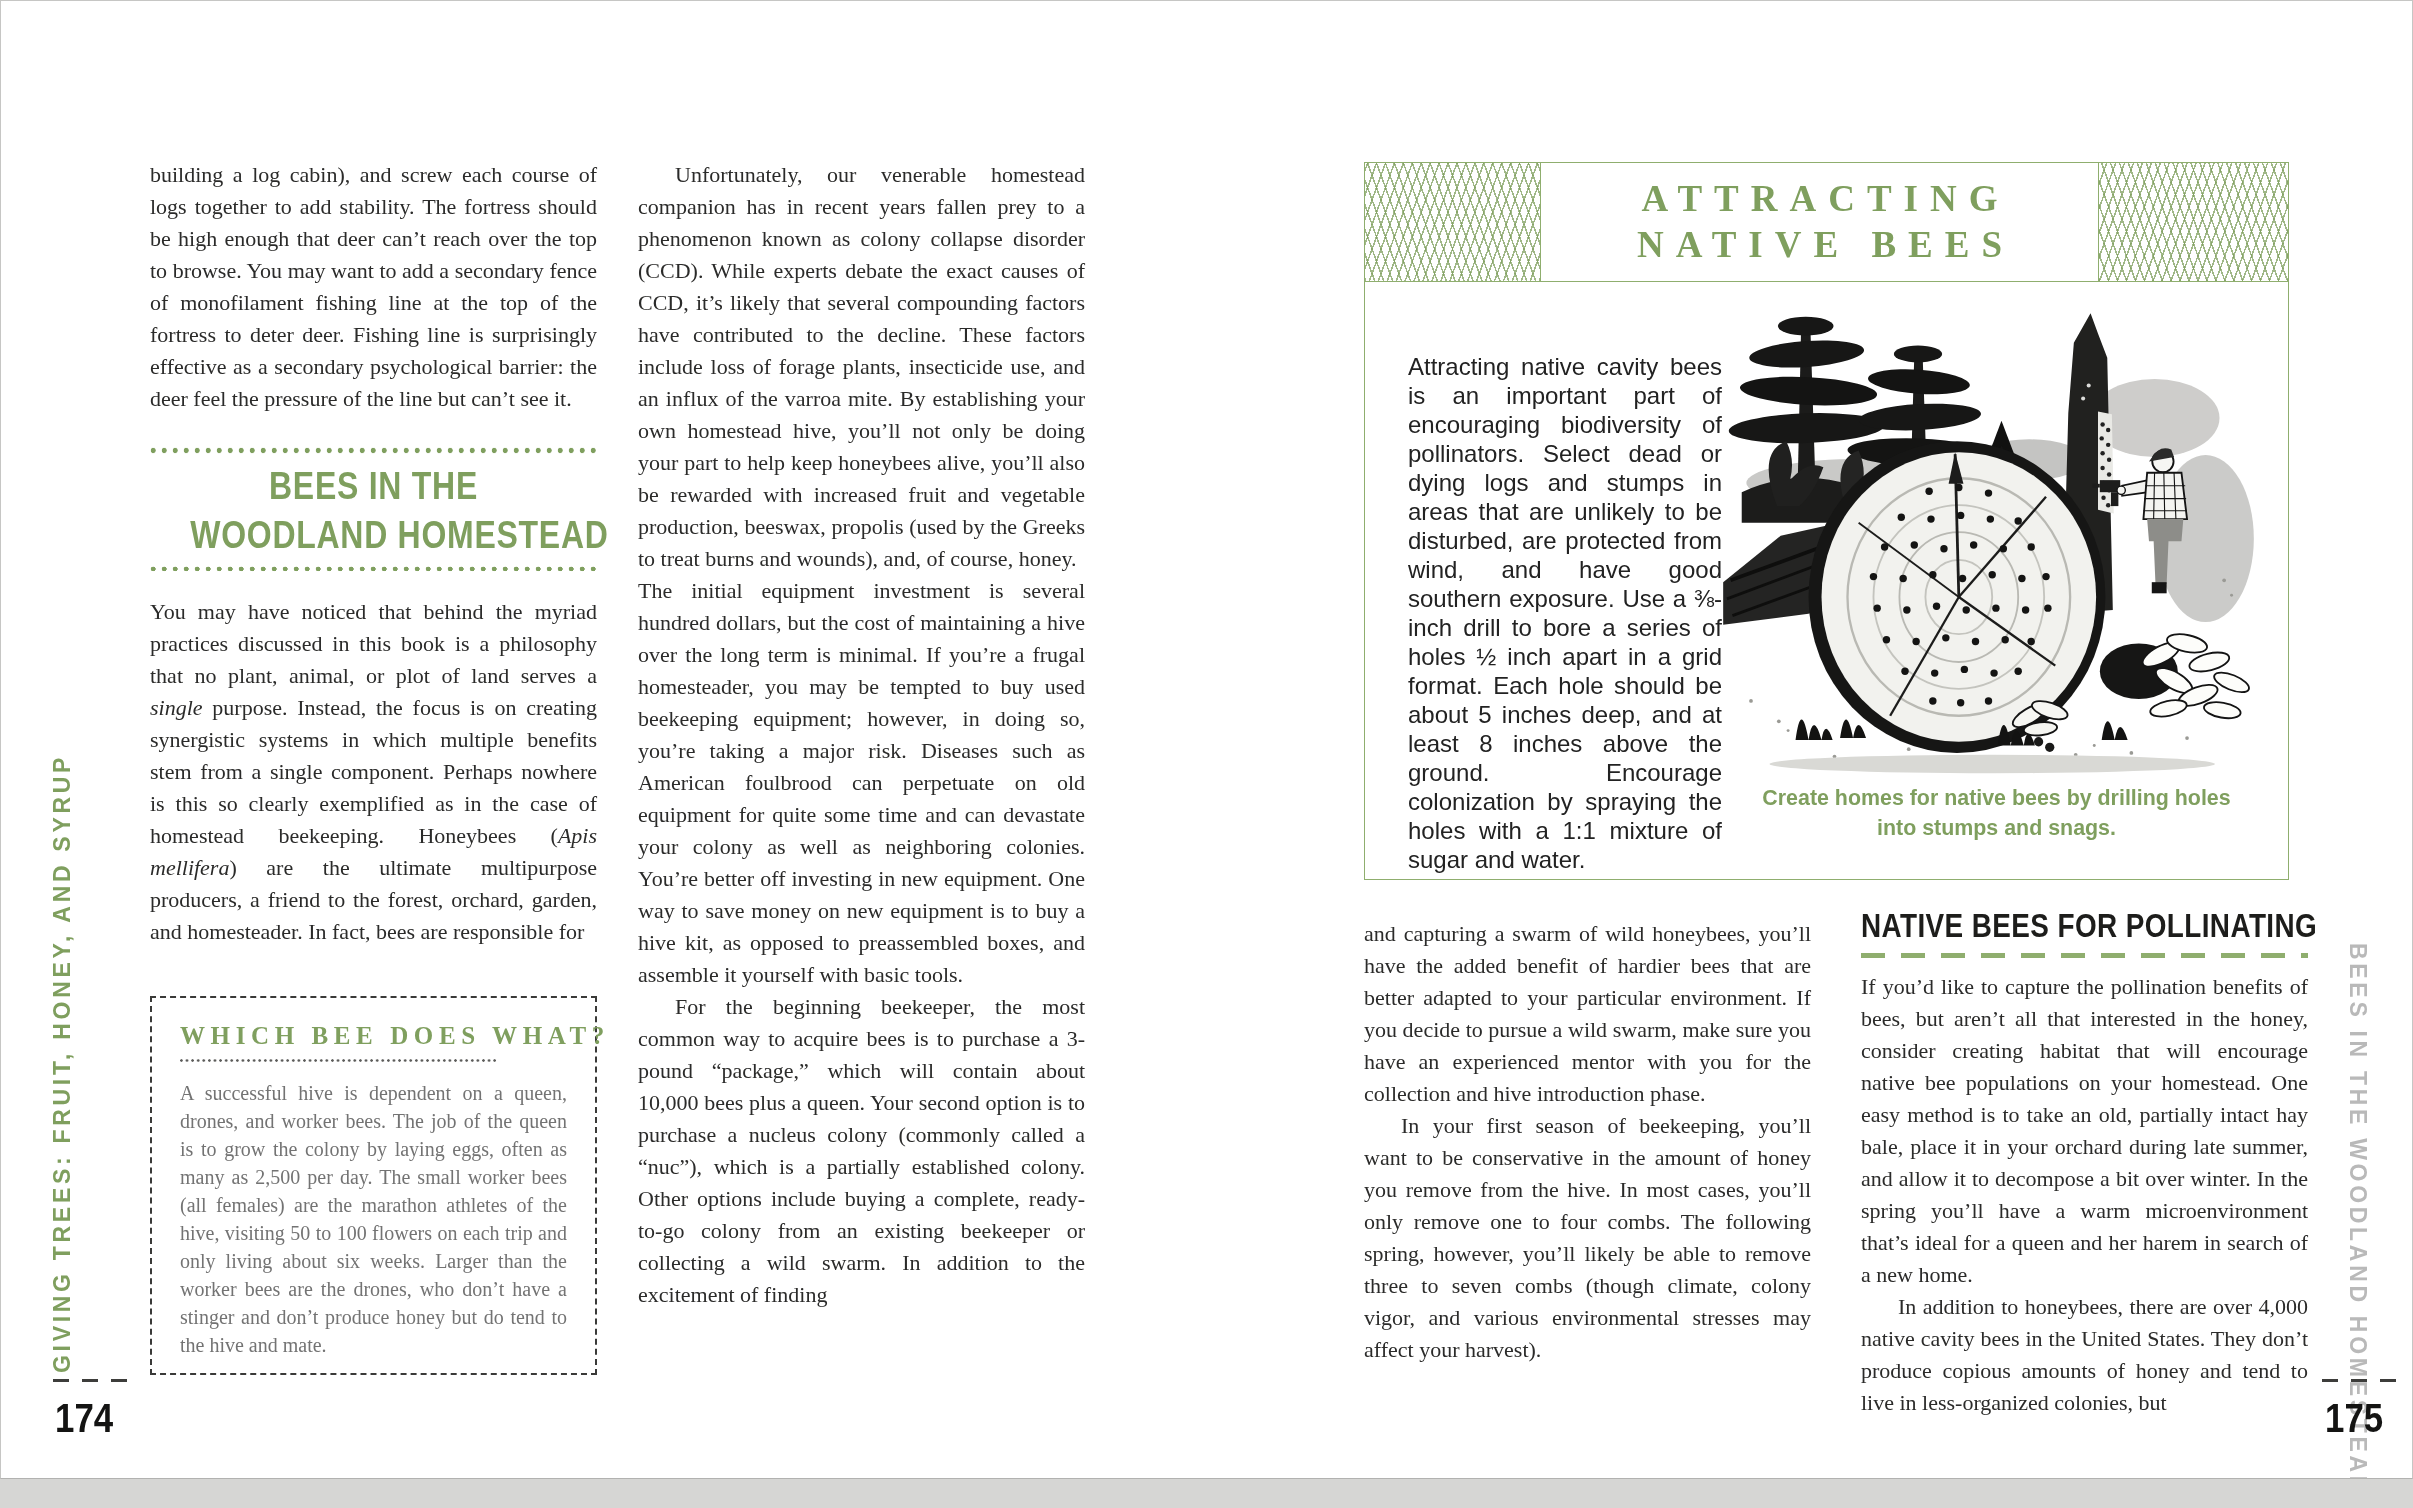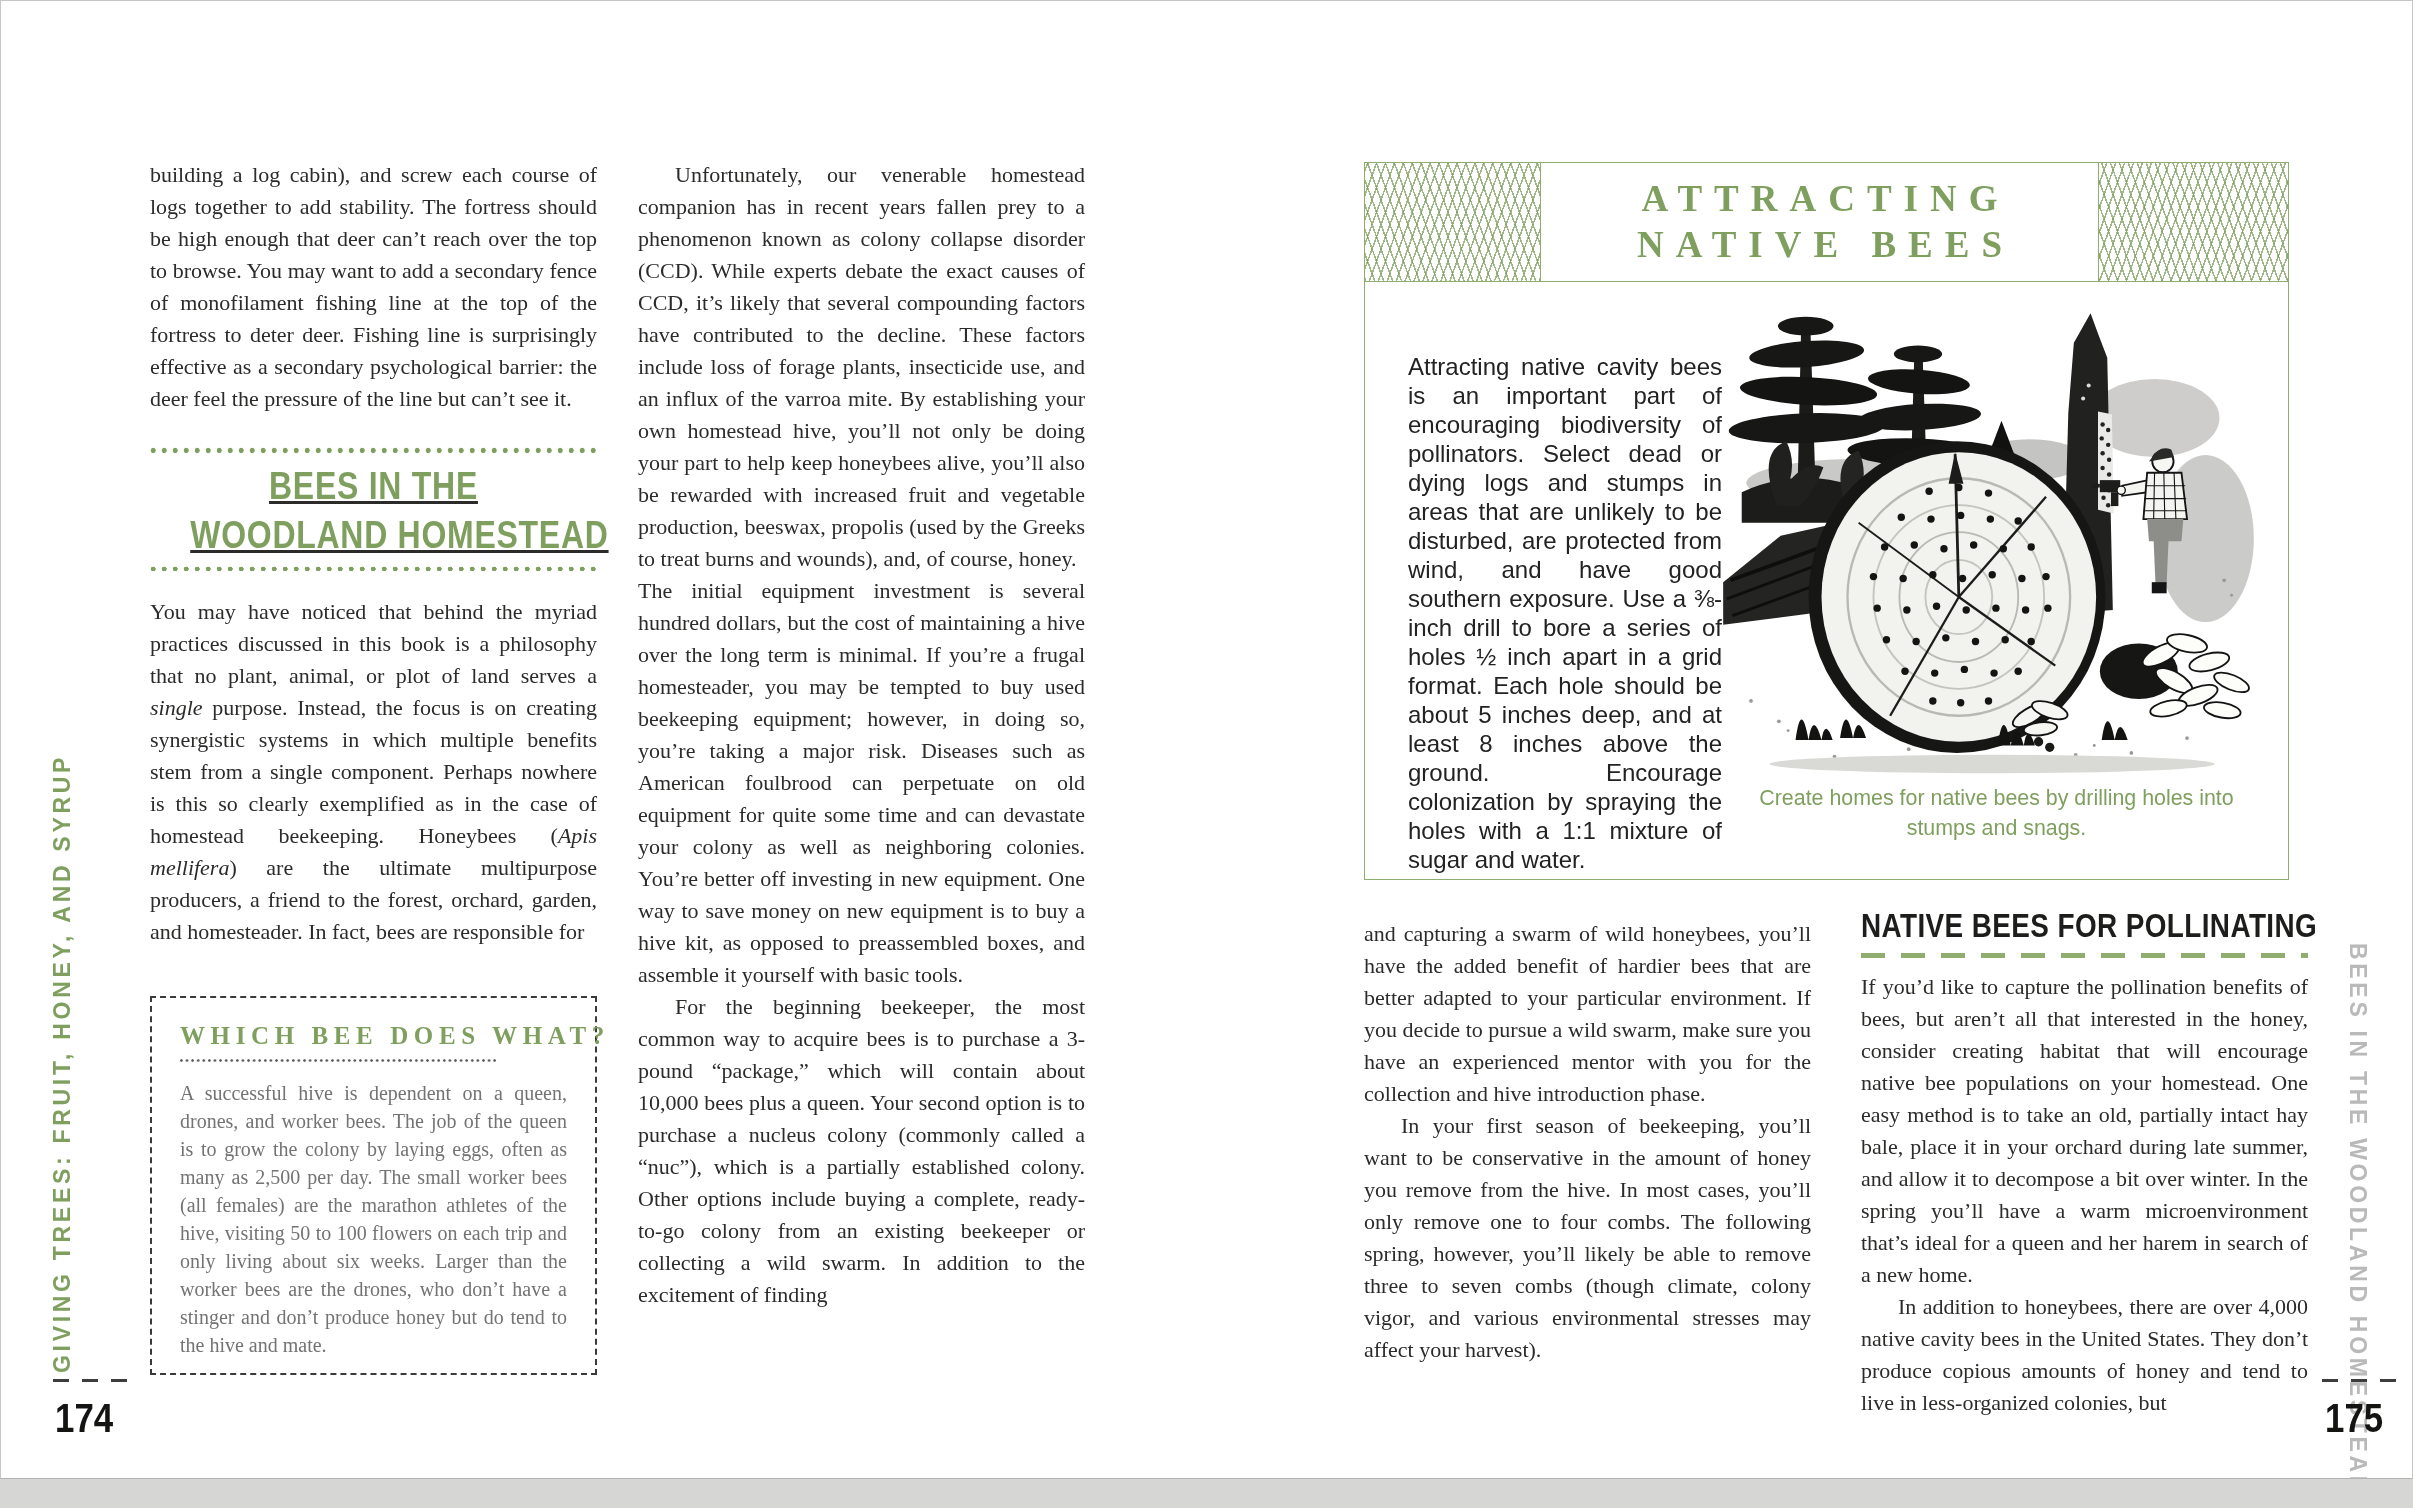--- a/index.html
+++ b/index.html
@@ -17,21 +17,21 @@
     background:#fff;border:0.9px solid #c6c6c4;border-bottom:0.9px solid #b2b2b0;
     overflow:hidden;
   }
   
   .body-text{font-size:22px;line-height:32px;text-align:justify;hyphens:auto;margin-top:28px;}
   .body-text p{margin:0;}
   p.indent{text-indent:37px;}
   .italic{font-style:italic;}
   .col{position:absolute;width:447px;}
   
-  .section-head{margin:32px 0 24px 0;text-align:center;text-decoration:underline;}
+  .section-head{margin:32px 0 24px 0;text-align:center;}
   .dotted-rule{height:6.5px;background-image:radial-gradient(circle at 3.2px 3.2px,var(--green) 2.2px,transparent 2.8px);background-size:11px 6.5px;background-repeat:repeat-x;}
   .section-head h2{
     font-family:"Liberation Sans",sans-serif;font-weight:700;color:var(--green);
     font-size:39px;line-height:45px;letter-spacing:0.9px;margin:9.3px 0;
     transform:scaleX(.82);transform-origin:center;white-space:nowrap;
   }
   
   .sub-head{margin:0 0 13px 0;}
   .sub-head h3{
     font-family:"Liberation Sans",sans-serif;font-weight:700;color:var(--head-black);
@@ -70,21 +70,21 @@
     font-size:37px;line-height:46px;letter-spacing:12px;text-indent:12px;white-space:nowrap;
   }
   .box-body-text{
     position:absolute;left:43px;top:189px;width:314px;
     font-family:"Liberation Sans",sans-serif;font-size:24px;line-height:29px;
     text-align:justify;color:#222;
   }
   .illustration{position:absolute;left:358px;top:139px;width:531px;height:475px;}
   .box-caption{
     position:absolute;left:390px;top:620px;width:483px;text-align:center;
-    font-family:"Liberation Sans",sans-serif;font-weight:400;color:var(--green);
+    font-family:"Liberation Sans",sans-serif;font-weight:700;color:var(--green);
     font-size:21.4px;line-height:30px;
   }
   
   .spine{position:absolute;font-family:"Liberation Sans",sans-serif;font-weight:700;font-size:23px;letter-spacing:3.7px;white-space:nowrap;}
   .spine.left-spine{left:48px;top:871px;height:501px;color:var(--green);writing-mode:vertical-rl;transform:rotate(180deg);}
   .spine.right-spine{left:2343px;top:942px;height:464px;color:var(--gray-label);writing-mode:vertical-rl;}
   .folio{position:absolute;font-family:"Liberation Sans",sans-serif;font-weight:700;font-size:41px;color:#141413;transform:scaleX(.85);transform-origin:left center;}
   .folio-dashes{position:absolute;width:80px;height:2.8px;background:repeating-linear-gradient(90deg,#3d3d3b 0 16px,transparent 16px 29px);}
   .folio.left-folio{left:54px;top:1394px;}
   .folio-dashes.left-dashes{left:52px;top:1378px;}

